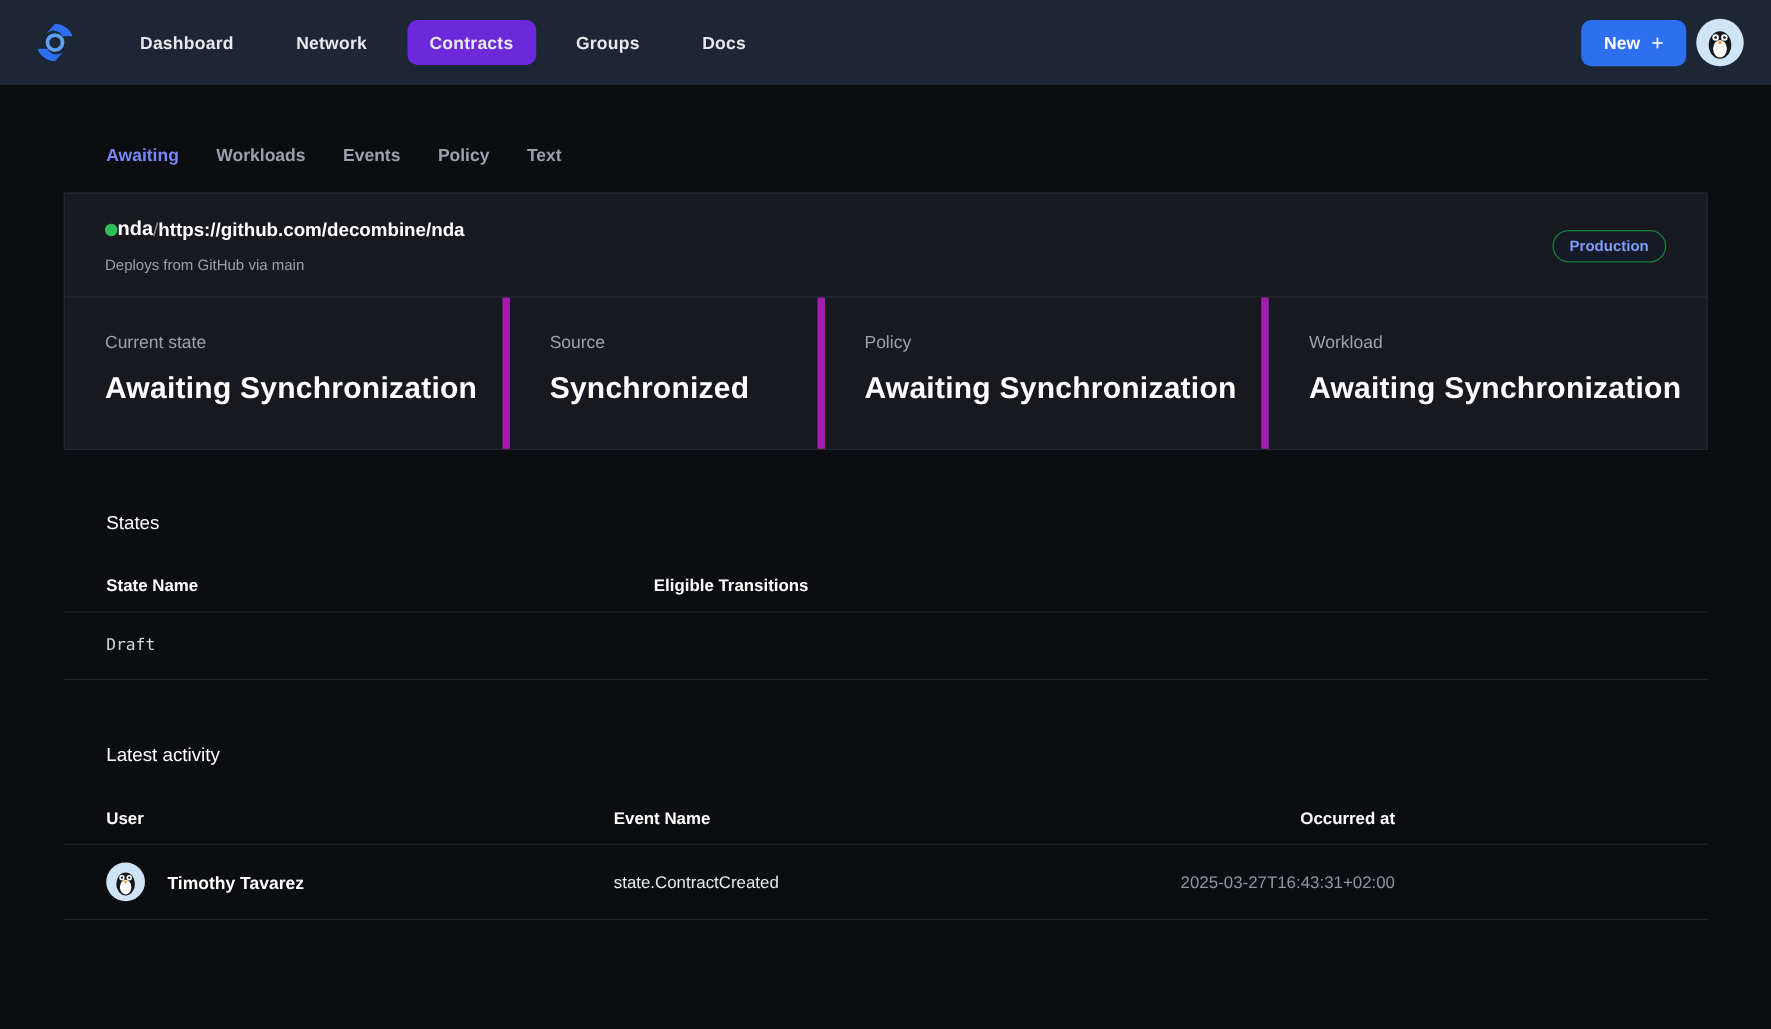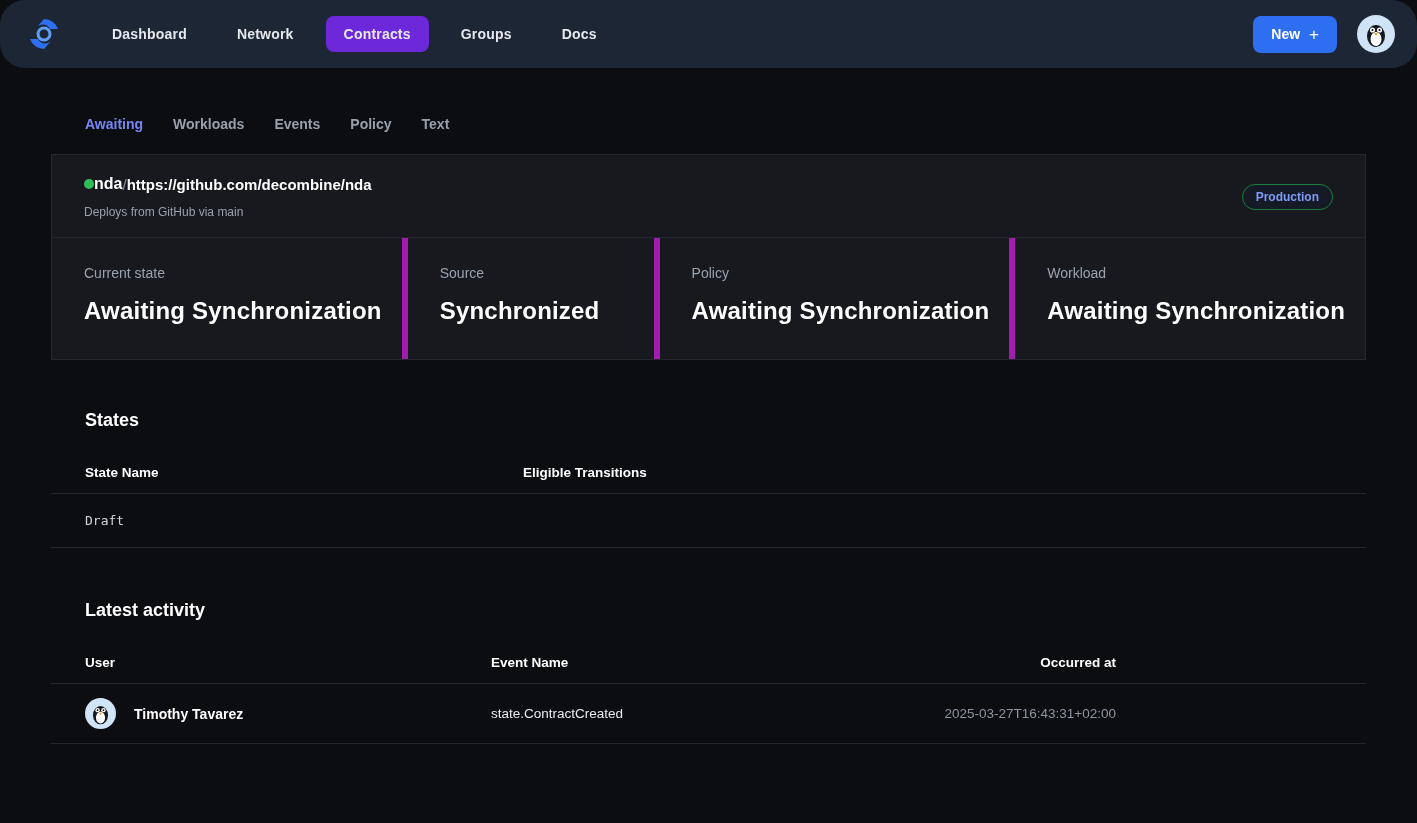--- a/index.html
+++ b/index.html
@@ -10,39 +10,38 @@
     color: #f5f6f8;
   }
 
   
   .navbar {
     height: 68px;
     background: #1d2634;
     display: flex;
     align-items: center;
     padding: 0 22px;
-    border-radius: 25px;
   }
   .logo-wrap {
     width: 44px; height: 44px;
     display: flex; align-items: center; justify-content: center;
     margin-right: 28px;
   }
   .nav-links { display: flex; align-items: center; gap: 14px; flex: 1; }
   .nav-item {
     color: #e6e9ee;
     font-size: 14px;
     font-weight: 700;
     padding: 10px 18px;
     border-radius: 8px;
     cursor: pointer;
     letter-spacing: .2px;
   }
   .nav-item.active { background: #6d28d9; }
-  .navbar-right { display: flex; align-items: center; gap: 20px; }
+  .navbar-right { display: flex; align-items: center; gap: 8px; }
   .btn-new {
     background: #2e6ff2;
     color: #ffffff;
     border: none;
     font-family: "Liberation Sans", sans-serif;
     font-size: 14px;
     font-weight: 700;
     padding: 10px 18px;
     border-radius: 8px;
     display: flex;
@@ -124,22 +123,22 @@
     margin-top: 16px;
     font-size: 24px;
     font-weight: 700;
     color: #ffffff;
     letter-spacing: .2px;
     white-space: nowrap;
   }
 
   
   .section-title {
-    font-size: 18px;
-    font-weight: 700;
+    font-size: 15px;
+    font-weight: 400;
     color: #ffffff;
     padding: 0 34px;
   }
   .states-title { margin-top: 50px; }
   .activity-title { margin-top: 52px; }
 
   .table-header-row, .table-row {
     border-bottom: 1px solid #22252c;
   }
   .states-grid { display: grid; grid-template-columns: 438px 1fr; padding: 0 34px; }

